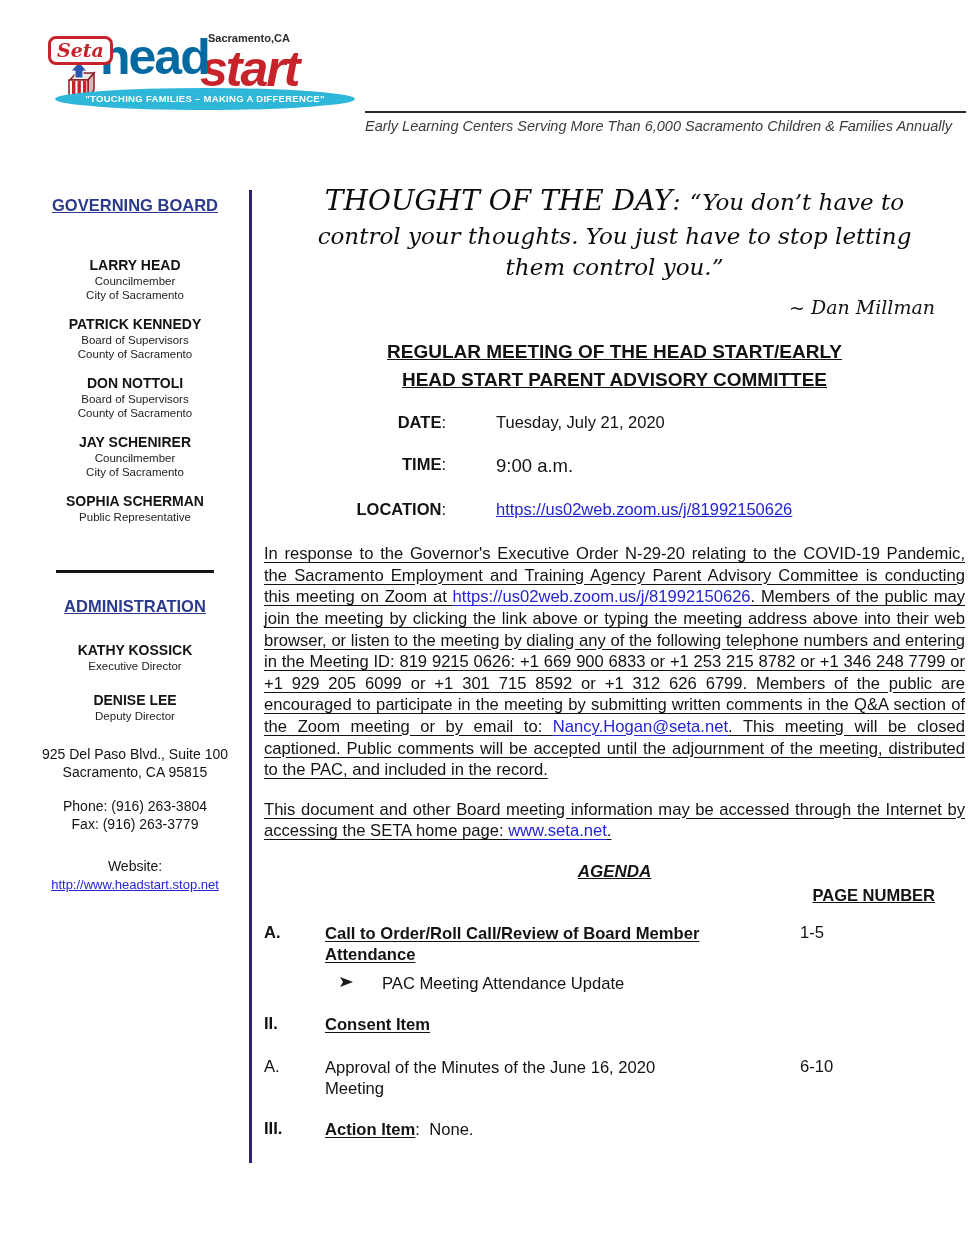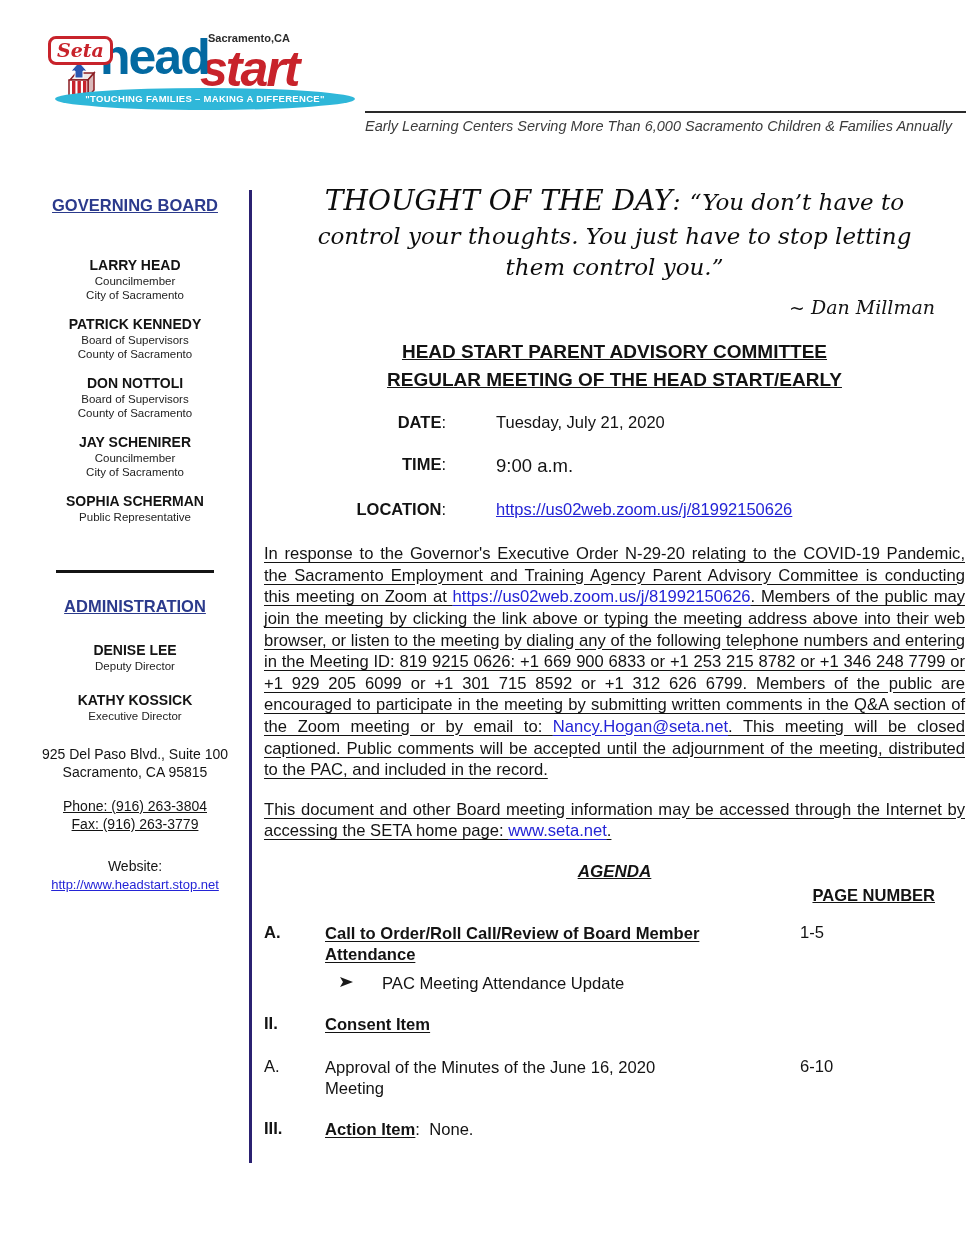--- a/index.html
+++ b/index.html
@@ -46,21 +46,21 @@
   }
   .gb-members { margin-top:42px; }
   .member { margin-bottom:14px; }
   .member-name { font-size:14px; font-weight:bold; line-height:17px; }
   .member-sub { font-size:11.5px; line-height:14px; color:#222; }
   .side-divider { width:158px; height:3px; background:#141414; margin:46px auto 0 auto; }
   .admin-heading { margin-top:24px; }
   .staff { margin-top:26px; }
   .staff .member { margin-bottom:19px; }
   .addr { margin-top:22px; font-size:14px; line-height:18px; }
-  .phones { margin-top:16px; font-size:14px; line-height:18px;text-decoration:underline; }
+  .phones { margin-top:16px; font-size:14px; line-height:18px; }
   .website { margin-top:24px; }
   .website-label { font-size:14px; line-height:18px; }
   .website-link { font-size:13px; color:#2424d6; text-decoration:underline; cursor:pointer; }
 
   
   .vline { position:absolute; left:249px; top:190px; width:2.5px; height:973px; background:#2b2171; }
 
   
   .main { position:absolute; left:264px; top:182px; width:701px; }
 
@@ -162,26 +162,26 @@
       <div class="member-sub">Public Representative</div>
     </div>
   </div>
 
   <div class="side-divider"></div>
 
   <div class="side-heading admin-heading">ADMINISTRATION</div>
 
   <div class="staff">
     <div class="member">
+      <div class="member-name">KATHY KOSSICK</div>
+      <div class="member-sub">Executive Director</div>
+    </div>
+    <div class="member">
       <div class="member-name">DENISE LEE</div>
       <div class="member-sub">Deputy Director</div>
-    </div>
-    <div class="member">
-      <div class="member-name">KATHY KOSSICK</div>
-      <div class="member-sub">Executive Director</div>
     </div>
   </div>
 
   <div class="addr">
     <div>925 Del Paso Blvd., Suite 100</div>
     <div>Sacramento, CA 95815</div>
   </div>
 
   <div class="phones">
     <div>Phone: (916) 263-3804</div>
@@ -198,22 +198,22 @@
 
 <div class="main">
 
   <div class="thought">
     <span class="thought-label">THOUGHT OF THE DAY</span><span class="thought-colon">:</span>
     <span class="thought-quote">“You don’t have to control your thoughts. You just have to stop letting them control you.”</span>
   </div>
   <div class="thought-attr">~ Dan Millman</div>
 
   <div class="meeting-title">
+    <div>REGULAR MEETING OF THE HEAD START/EARLY</div>
     <div>HEAD START PARENT ADVISORY COMMITTEE</div>
-    <div>REGULAR MEETING OF THE HEAD START/EARLY</div>
   </div>
 
   <div class="details">
     <div class="detail-row">
       <div class="detail-label"><span>DATE</span><span class="detail-colon">:</span></div>
       <div class="detail-value">Tuesday, July 21, 2020</div>
     </div>
     <div class="detail-row">
       <div class="detail-label"><span>TIME</span><span class="detail-colon">:</span></div>
       <div class="detail-value big">9:00 a.m.</div>

